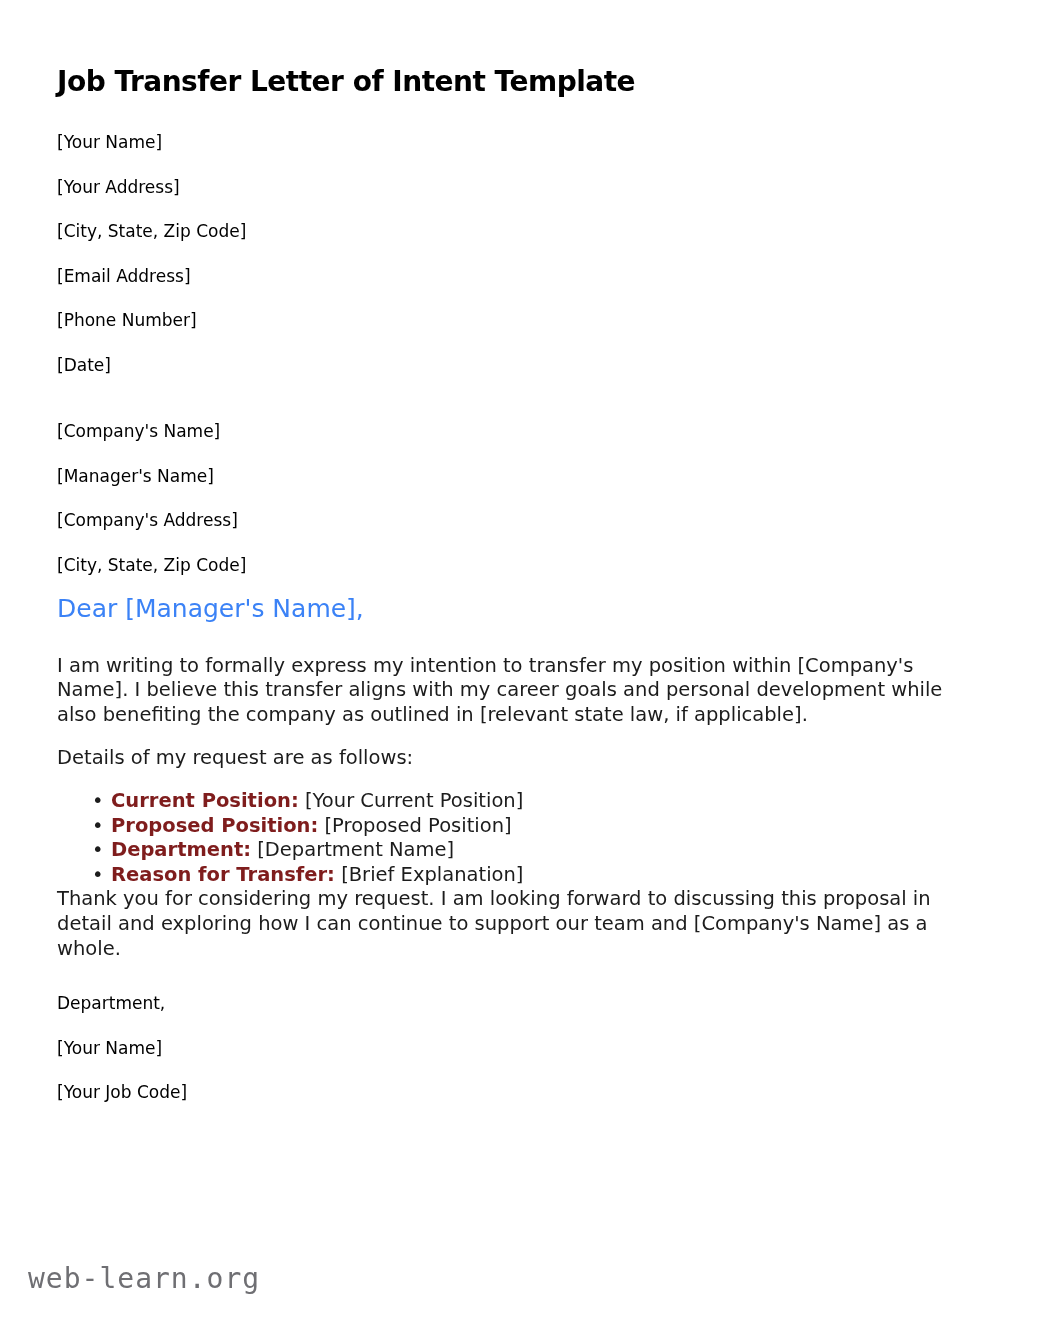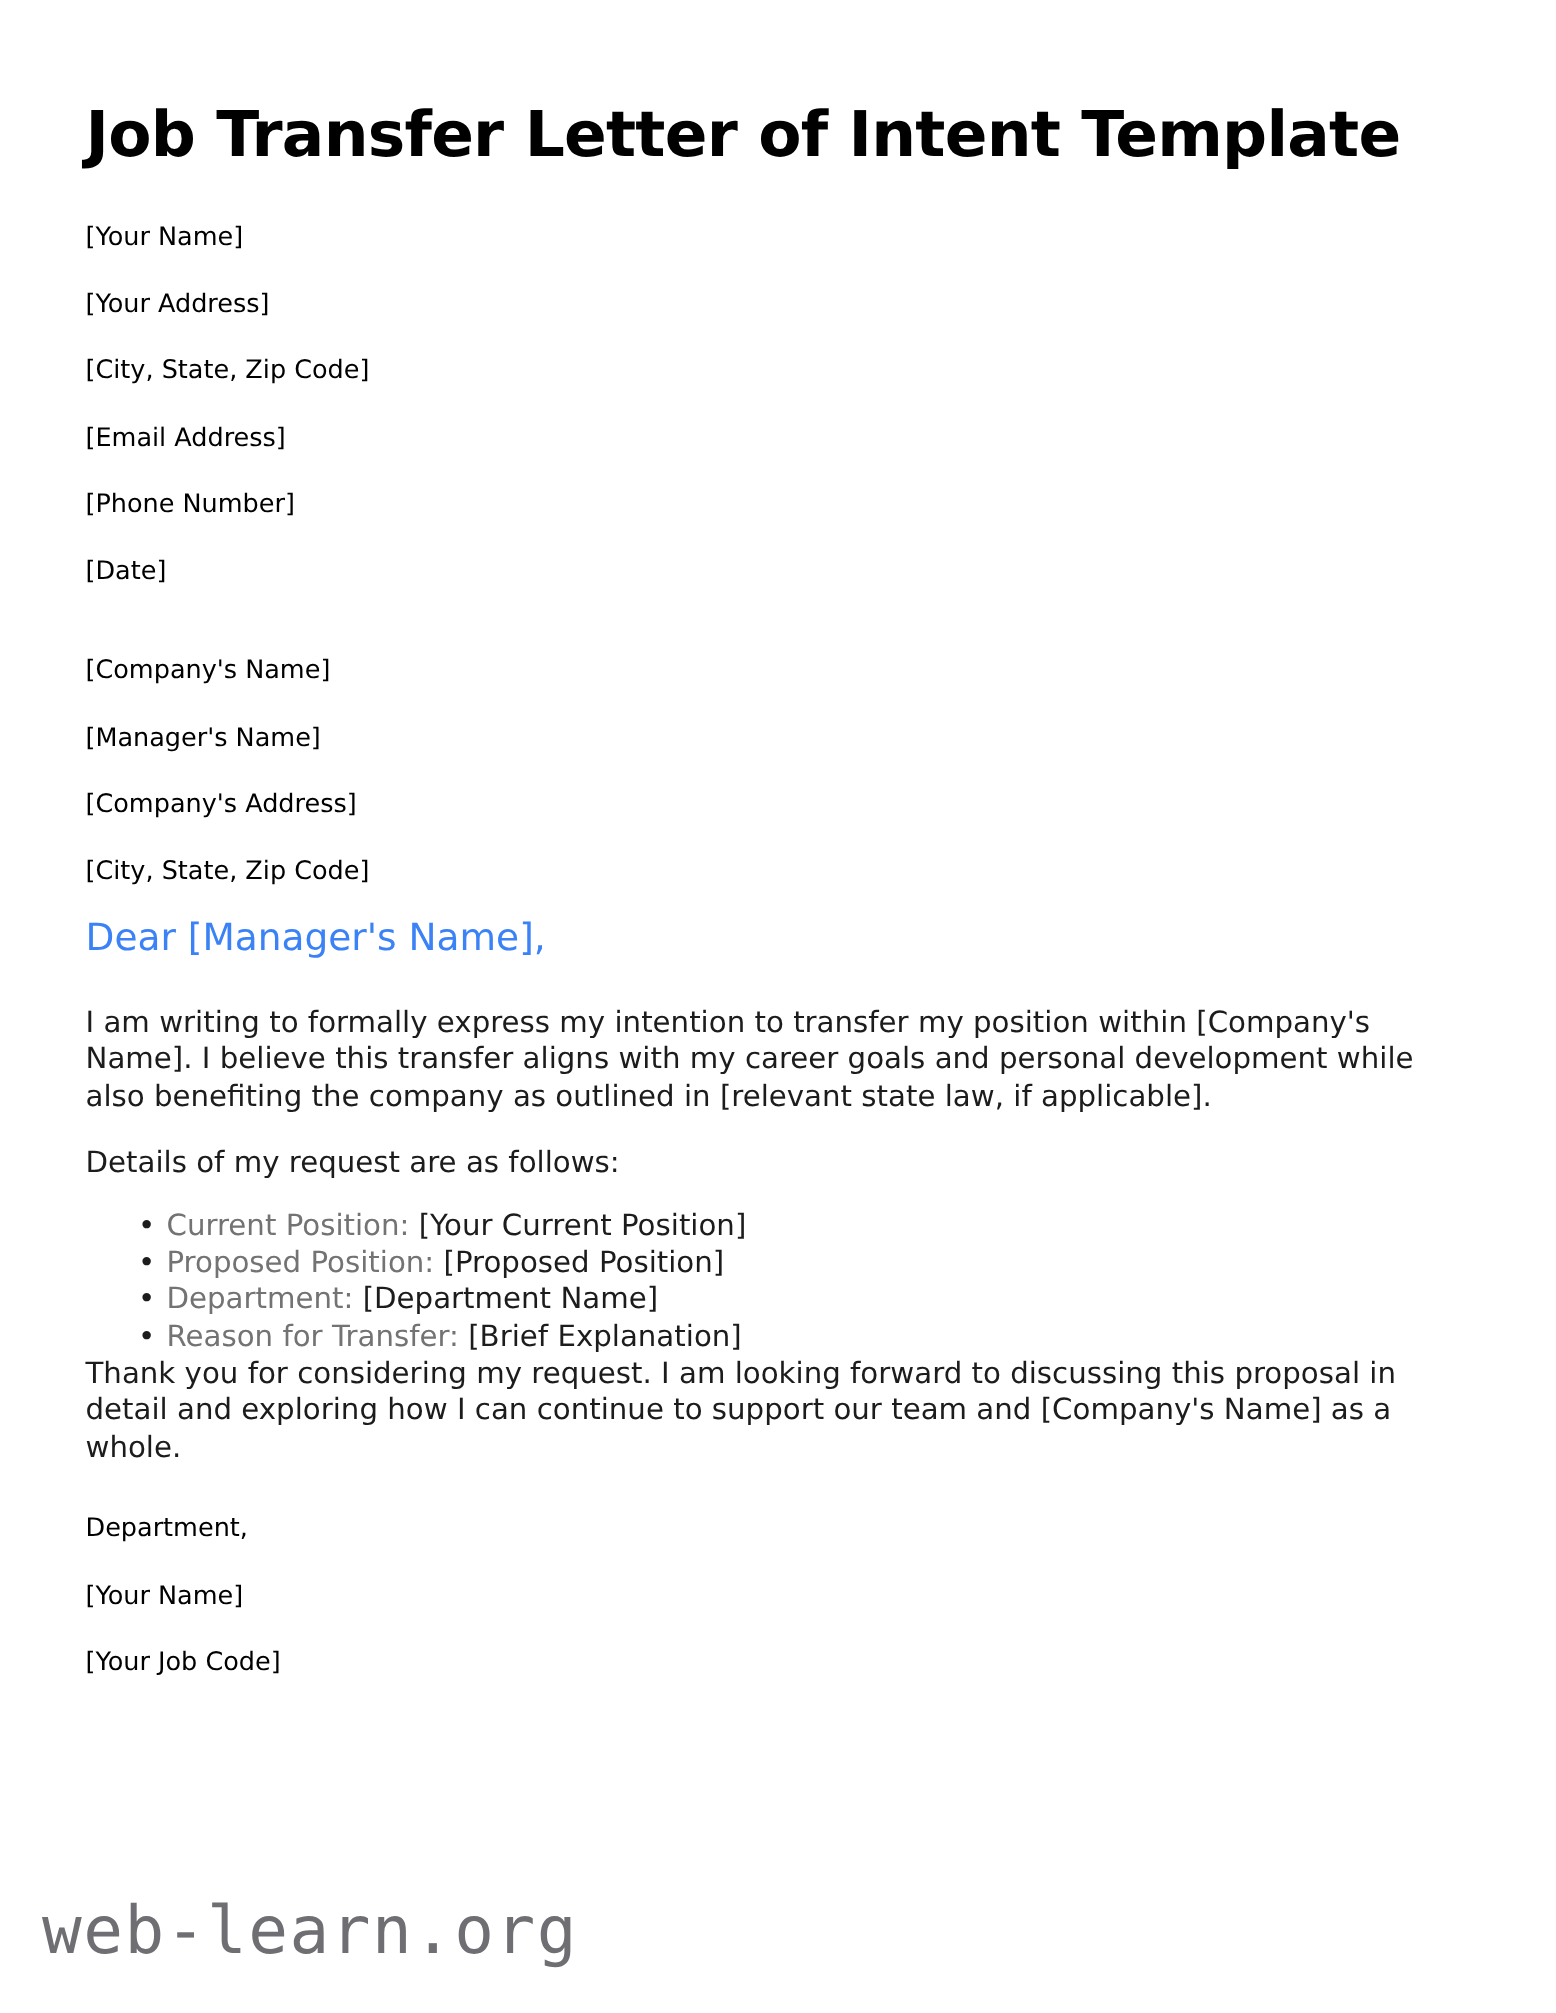--- a/index.html
+++ b/index.html
@@ -22,21 +22,21 @@
   }
   .doc {
     position: absolute;
     left: 57px;
     top: 0;
     width: 920px;
   }
   .doc-title {
     font-family: "DejaVu Sans", sans-serif;
     font-weight: bold;
-    font-size: 42px;
+    font-size: 28px;
     line-height: 1.15;
     letter-spacing: -0.5px;
     color: #000000;
     margin: 0;
     padding-top: 66px;
   }
   .line {
     font-size: 17px;
     line-height: 44.5px;
     color: #000000;
@@ -80,36 +80,36 @@
   }
   ul.details li .bullet {
     position: absolute;
     left: 35px;
     top: 0;
     font-size: 19.5px;
     line-height: 24.6px;
     color: #1c1c1c;
   }
   ul.details li .lbl {
-    font-weight: normal;
-    color: #737373;
+    font-weight: bold;
+    color: #7f1d1d;
     margin-top: 21px;
   }
   .closing {
     margin-top: 20px;
   }
   .closing .line {
     line-height: 44.5px;
   }
   .watermark {
     position: absolute;
     left: 28px;
     top: 1262px;
     font-family: "DejaVu Sans Mono", monospace;
-    font-size: 44px;
+    font-size: 28px;
     letter-spacing: 1px;
     color: #6f6f73;
     white-space: nowrap;
   }
 </style>
 </head>
 <body>
 
 <div class="page">
 

